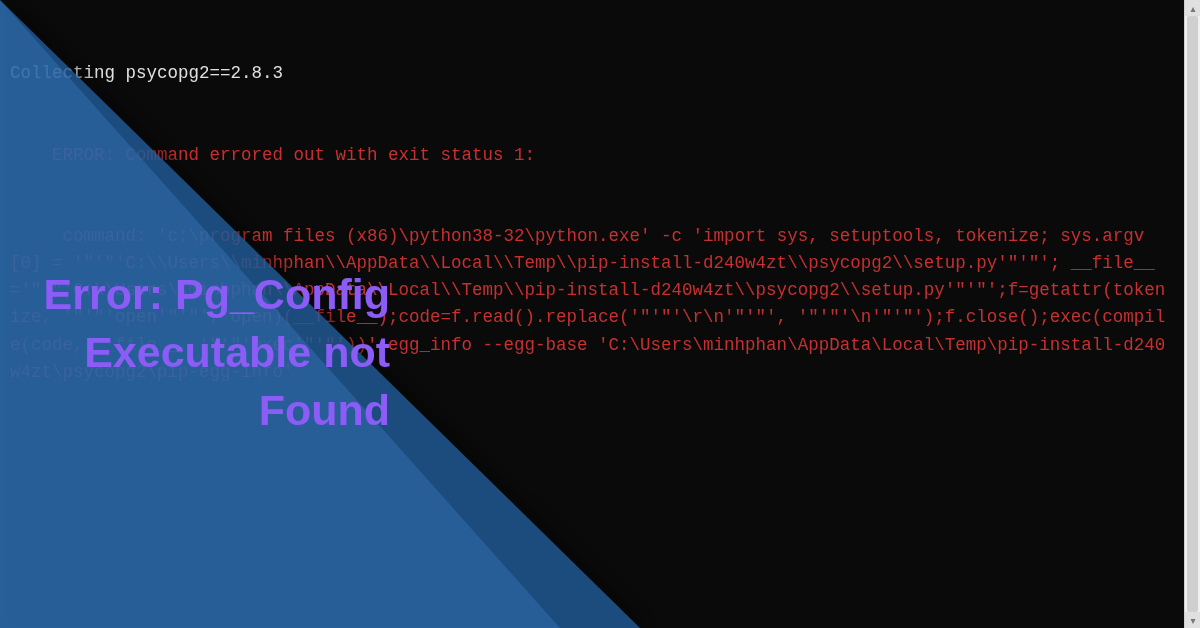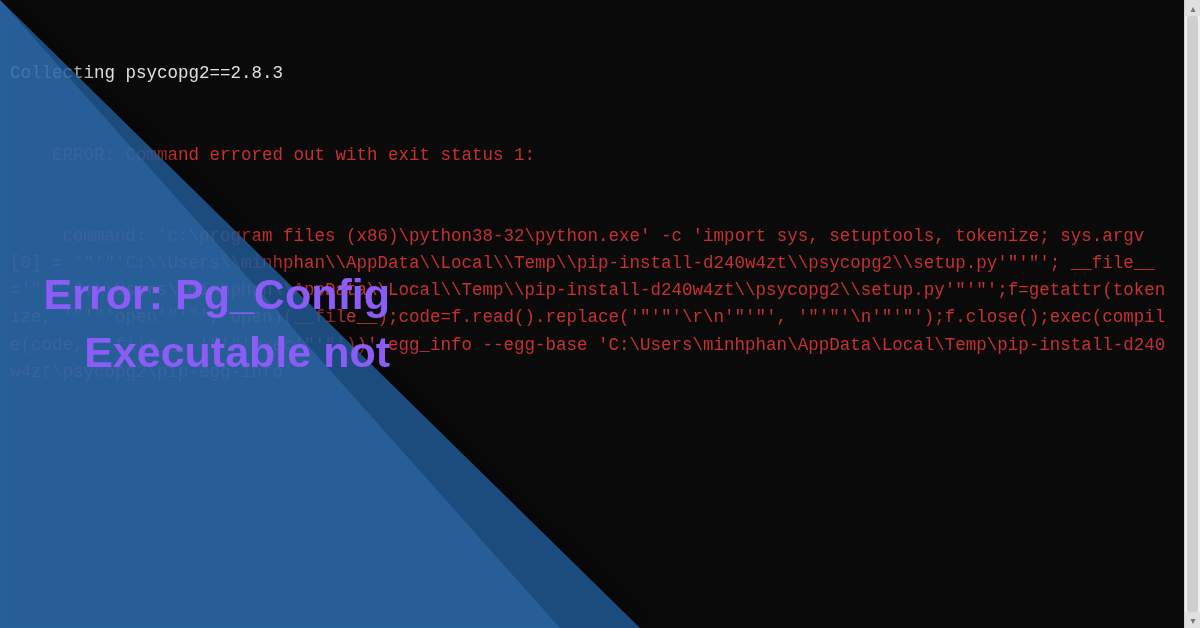--- a/index.html
+++ b/index.html
@@ -116,15 +116,16 @@
         <span>▾</span>
       </div>
   </div>
 
   <div class="overlay-triangle"></div>
   <div class="overlay-triangle-inner"></div>
 
   <div class="headline">
     <div>Error: Pg_Config</div>
     <div>Executable not</div>
+    <div>Found</div>
   </div>
 
 </div>
 
 </body></html>

